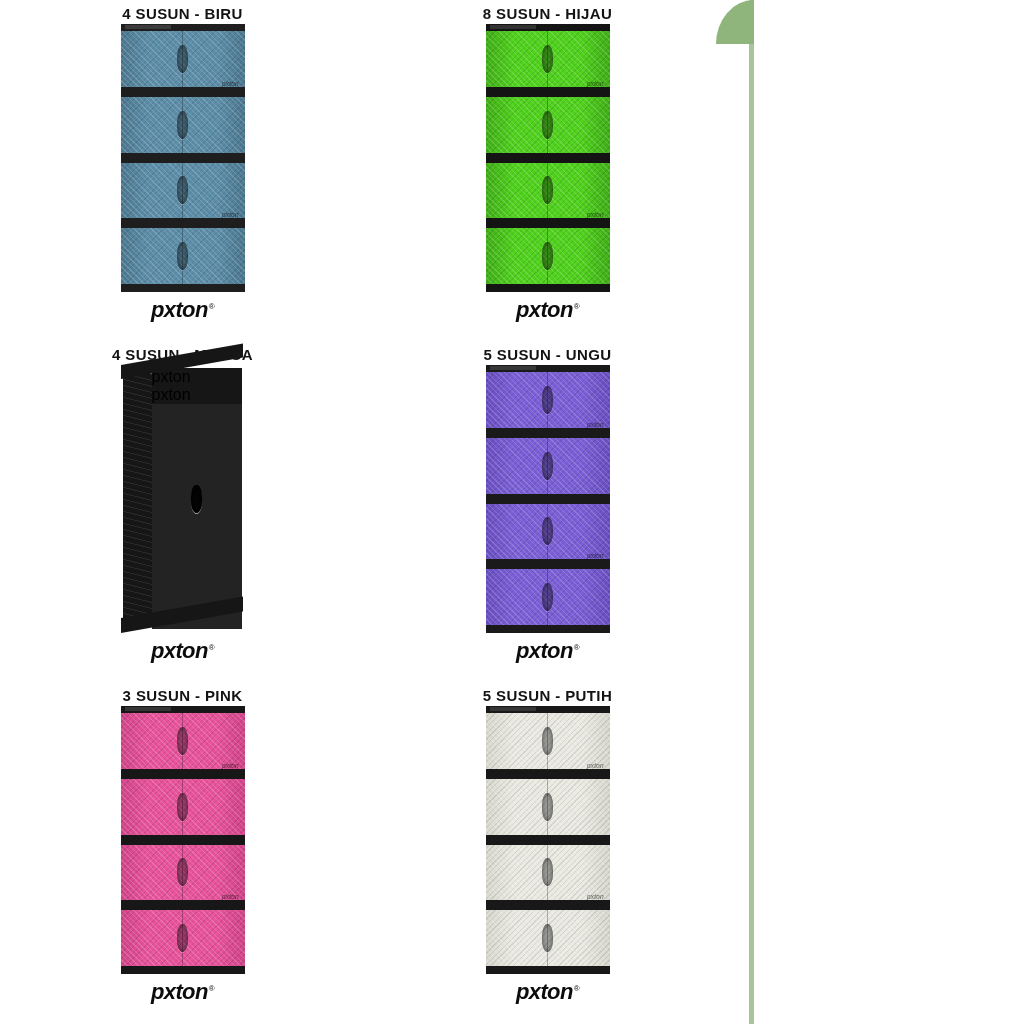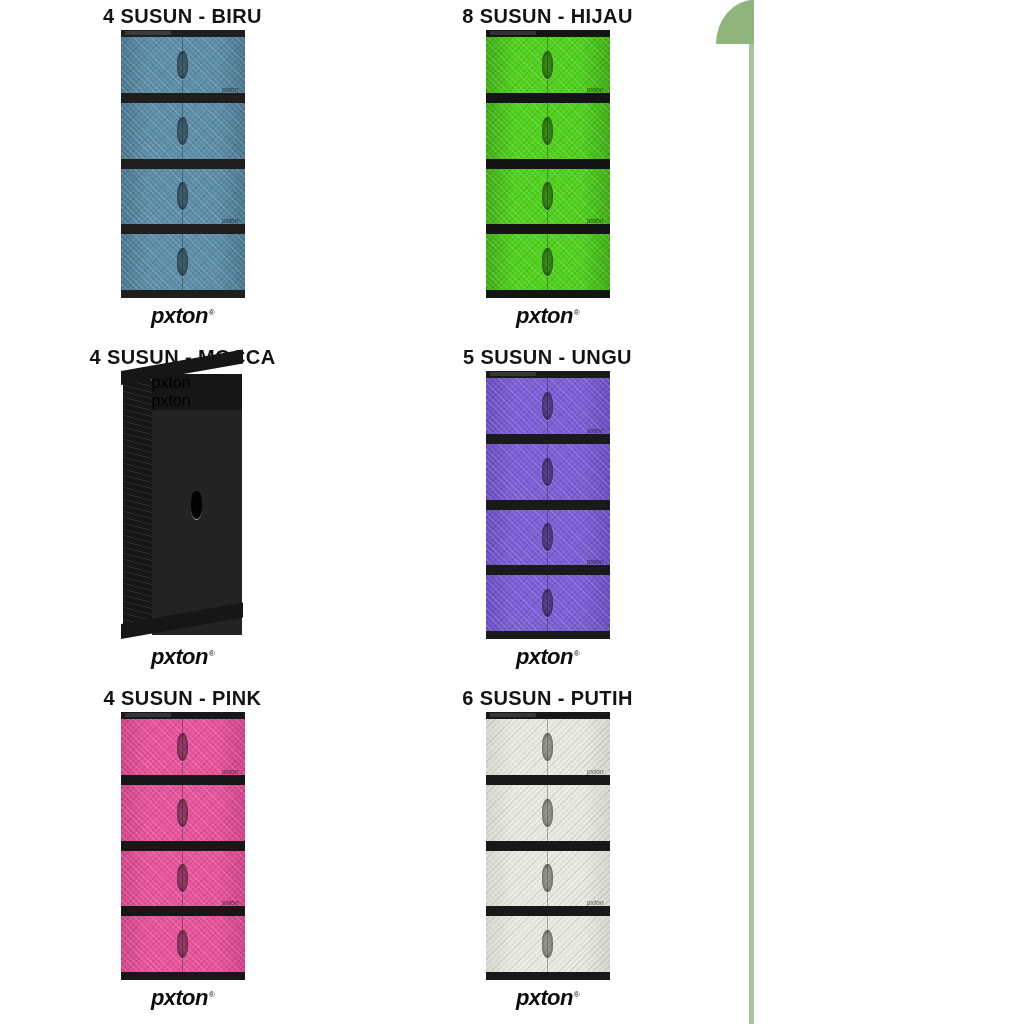--- a/index.html
+++ b/index.html
@@ -55,21 +55,21 @@
     grid-template-rows: 341px 341px 342px;
   }
   .product-card {
     position: relative;
     display: flex;
     flex-direction: column;
     align-items: center;
   }
 
   .product-title {
-    font-size: 20px;
+    font-size: 15px;
     font-weight: bold;
     letter-spacing: 0.4px;
     color: #131313;
     text-align: center;
     margin-top: 5px;
     margin-bottom: 2px;
     white-space: nowrap;
   }
 
   .product-image {
@@ -353,21 +353,21 @@
           </div>
           <div class="drawer" style="background: linear-gradient(to right, rgb(106, 79, 194) 0%, rgb(123, 95, 214) 22%, rgb(123, 95, 214) 78%, rgb(106, 79, 194) 100%);">
             <div class="handle"></div>
           </div>
           <div class="foot" style="background: rgb(26, 26, 26);"></div>
         </div>
       </div>
       <div class="brand"><span>pxton</span><span class="reg">®</span></div>
     </div>
     <div class="product-card">
-      <div class="product-title">4 SUSUN - PINK</div>
+      <div class="product-title">3 SUSUN - PINK</div>
       <div class="product-image">
         <div class="cab" style="background: rgb(23, 23, 23);">
           <div class="cap" style="background: rgb(23, 23, 23);"></div>
           <div class="drawer" style="background: linear-gradient(to right, rgb(210, 68, 137) 0%, rgb(232, 84, 156) 22%, rgb(232, 84, 156) 78%, rgb(210, 68, 137) 100%);">
             <div class="handle"></div>
           </div>
           <div class="band" style="background: rgb(23, 23, 23);">
             <span class="wm">pxton</span>
           </div>
           <div class="drawer" style="background: linear-gradient(to right, rgb(210, 68, 137) 0%, rgb(232, 84, 156) 22%, rgb(232, 84, 156) 78%, rgb(210, 68, 137) 100%);">
@@ -382,21 +382,21 @@
           </div>
           <div class="drawer" style="background: linear-gradient(to right, rgb(210, 68, 137) 0%, rgb(232, 84, 156) 22%, rgb(232, 84, 156) 78%, rgb(210, 68, 137) 100%);">
             <div class="handle"></div>
           </div>
           <div class="foot" style="background: rgb(23, 23, 23);"></div>
         </div>
       </div>
       <div class="brand"><span>pxton</span><span class="reg">®</span></div>
     </div>
     <div class="product-card">
-      <div class="product-title">6 SUSUN - PUTIH</div>
+      <div class="product-title">5 SUSUN - PUTIH</div>
       <div class="product-image">
         <div class="cab" style="background: rgb(24, 24, 24);">
           <div class="cap" style="background: rgb(24, 24, 24);"></div>
           <div class="drawer" style="background: linear-gradient(to right, rgb(216, 216, 207) 0%, rgb(234, 234, 226) 22%, rgb(234, 234, 226) 78%, rgb(216, 216, 207) 100%);">
             <div class="handle"></div>
           </div>
           <div class="band" style="background: rgb(24, 24, 24);">
             <span class="wm">pxton</span>
           </div>
           <div class="drawer" style="background: linear-gradient(to right, rgb(216, 216, 207) 0%, rgb(234, 234, 226) 22%, rgb(234, 234, 226) 78%, rgb(216, 216, 207) 100%);">

